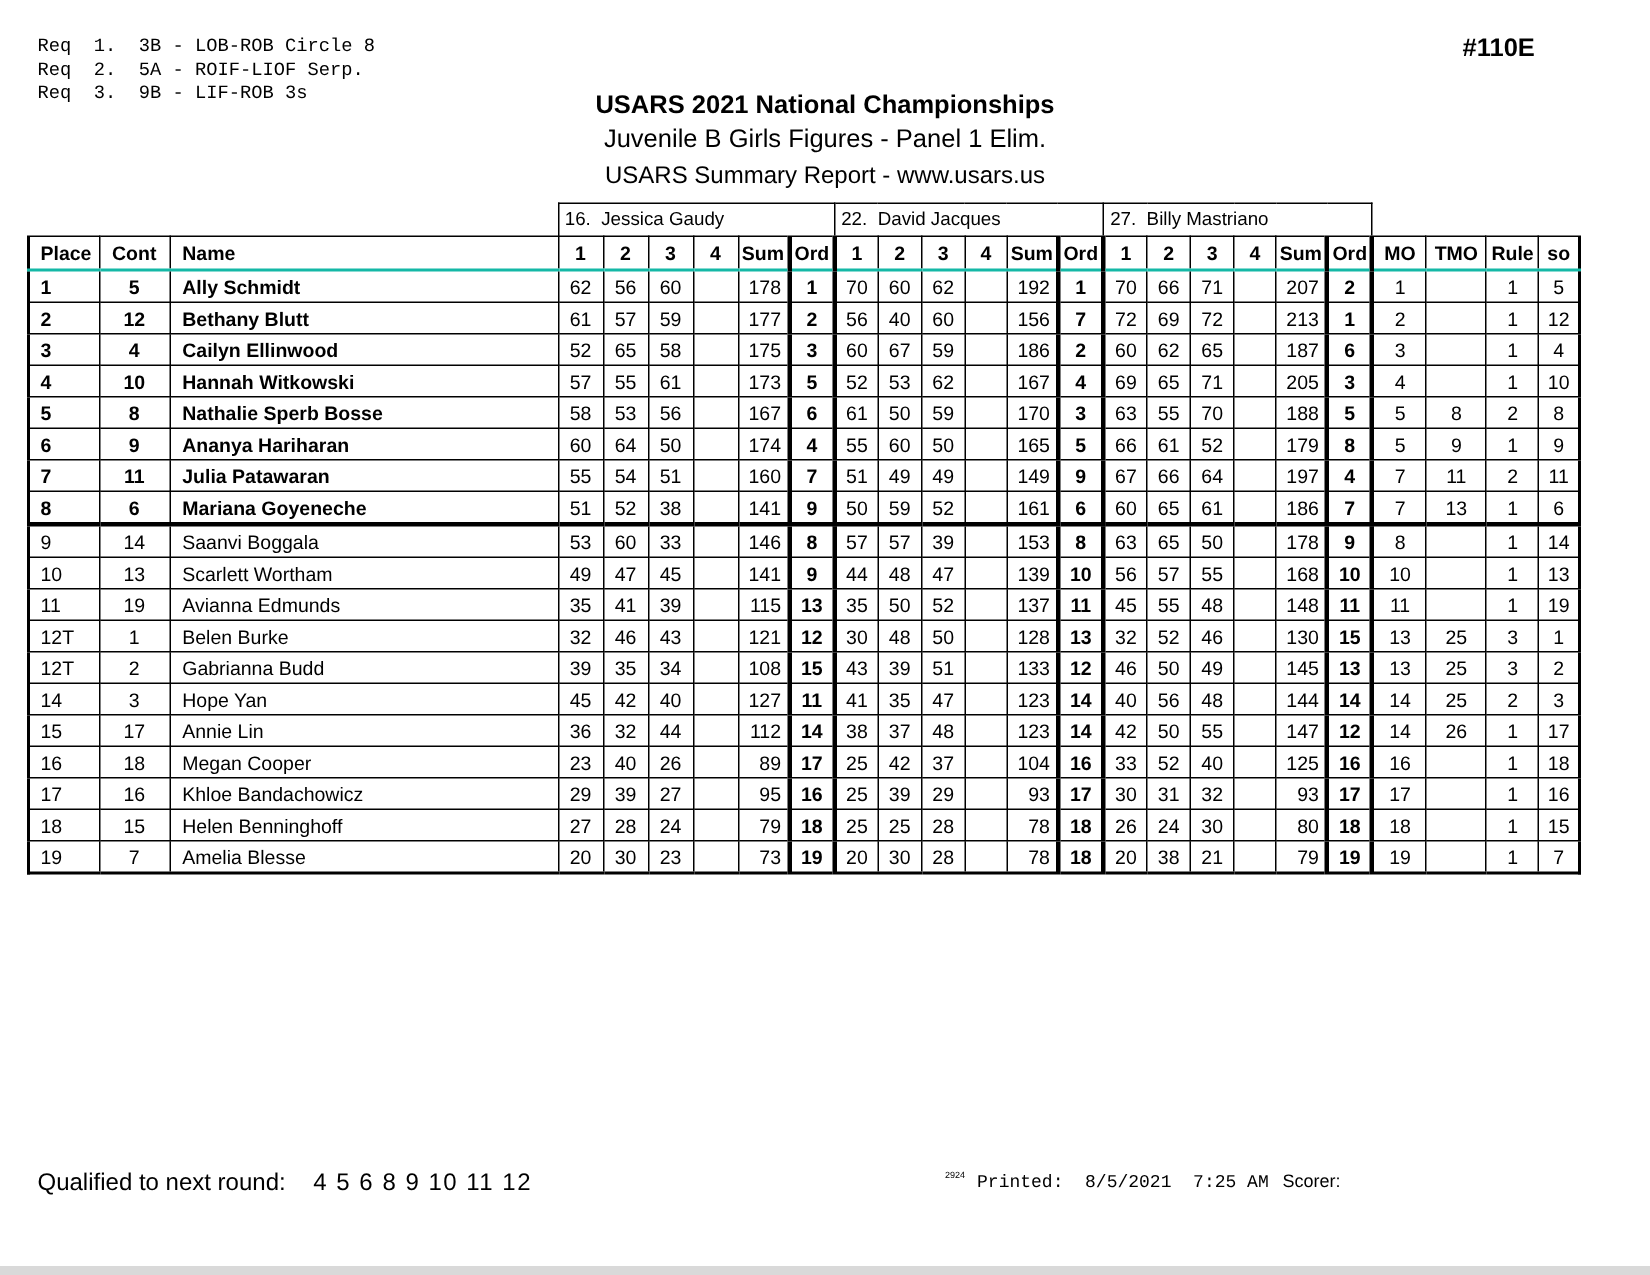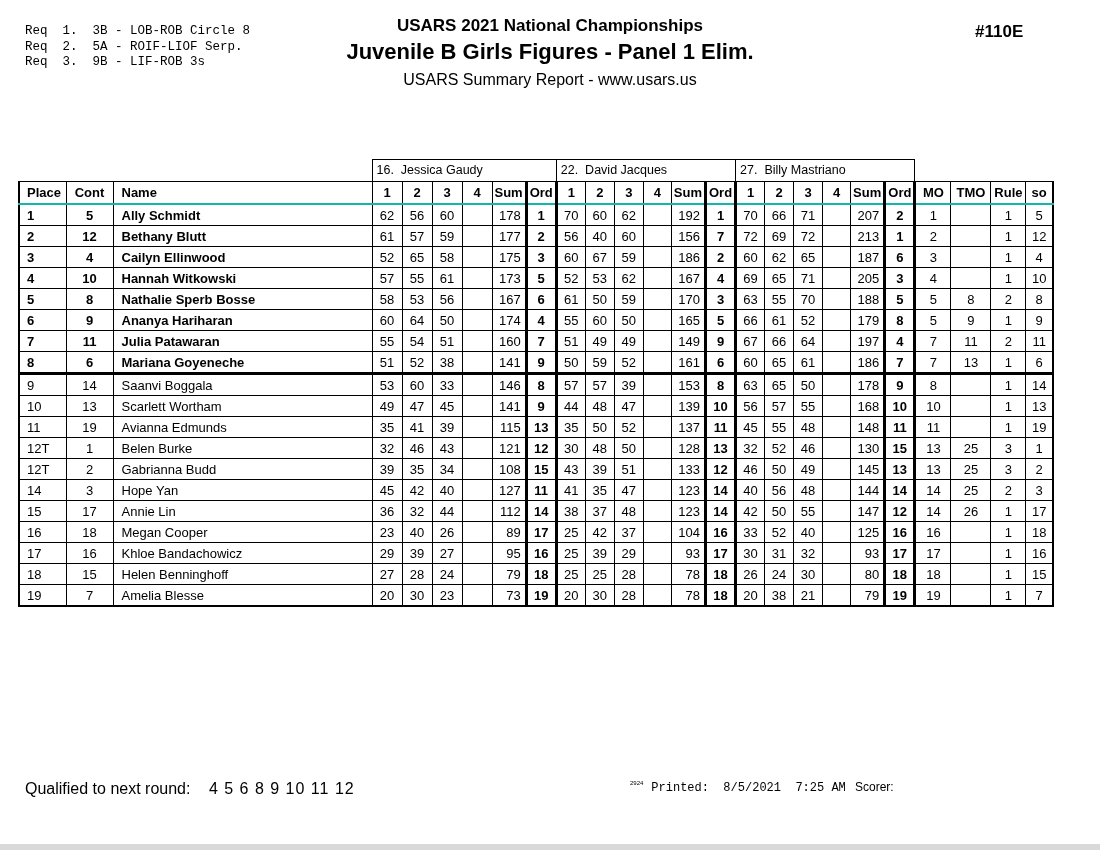--- a/index.html
+++ b/index.html
@@ -4,28 +4,28 @@
 <style>
   html,body{margin:0;padding:0;}
   body{
     width:1100px;height:850px;position:relative;background:#ffffff;
     font-family:"Liberation Sans", sans-serif;color:#000;overflow:hidden;
   }
   .pre{white-space:pre;font-family:Liberation Mono, monospace;}
   
   #req-block{position:absolute;left:25px;top:24px;font-size:12.5px;line-height:15.5px;}
   #center-block{position:absolute;left:0;top:16px;width:1100px;text-align:center;}
-  #title-line{font-size:17px;font-weight:bold;}
+  #title-line{font-size:17px;font-weight:bold;margin-top:44px;}
   #venue-line{font-size:14.5px;margin-top:3px;}
-  #event-line{font-size:22px;font-weight:bold;margin-top:3px;}
+  #event-line{font-size:17px;font-weight:normal;margin-top:3px;}
   #report-line{font-size:16px;margin-top:6px;}
   #doc-number{position:absolute;left:975px;top:22px;font-size:17px;font-weight:bold;}
   
   #table-wrap{position:absolute;left:18px;top:135px;}
-  table{border-collapse:collapse;table-layout:fixed;font-size:13px;margin-top:24px;}
+  table{border-collapse:collapse;table-layout:fixed;font-size:13px;}
   td{padding:0 2px;height:20px;line-height:19px;border:1px solid #000;overflow:hidden;}
   tr.hdr td{height:21px;border-bottom:2px solid #14b8a6;font-weight:bold;}
   tr.jrow td{height:21px;}
   td.blank{border:none;background:transparent;}
   td.judgebox{text-align:left;padding-left:4px;white-space:pre;font-size:12.5px;}
   td.l{text-align:left;}
   td.c{text-align:center;}
   td.r{text-align:right;padding-right:4px;}
   td.pl{padding-left:7px;}
   td.pn{padding-left:8px;}

